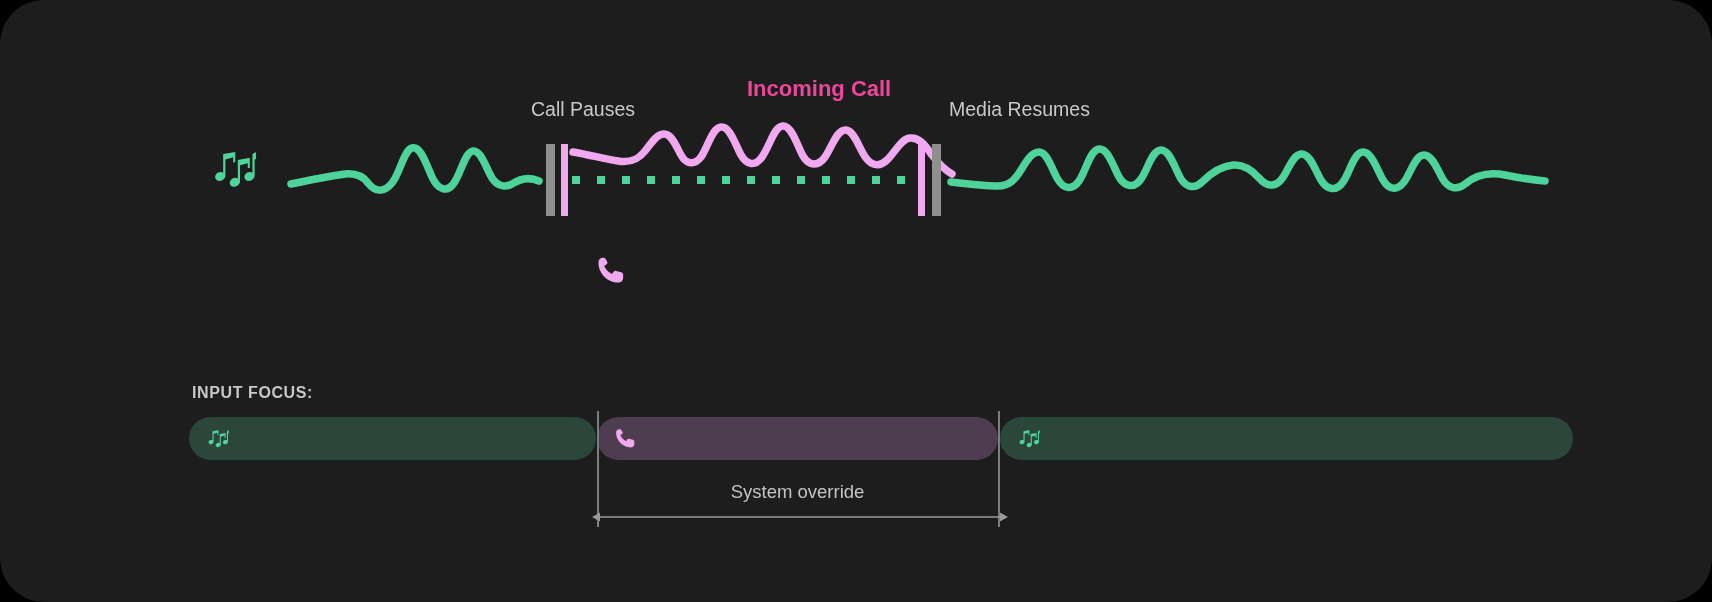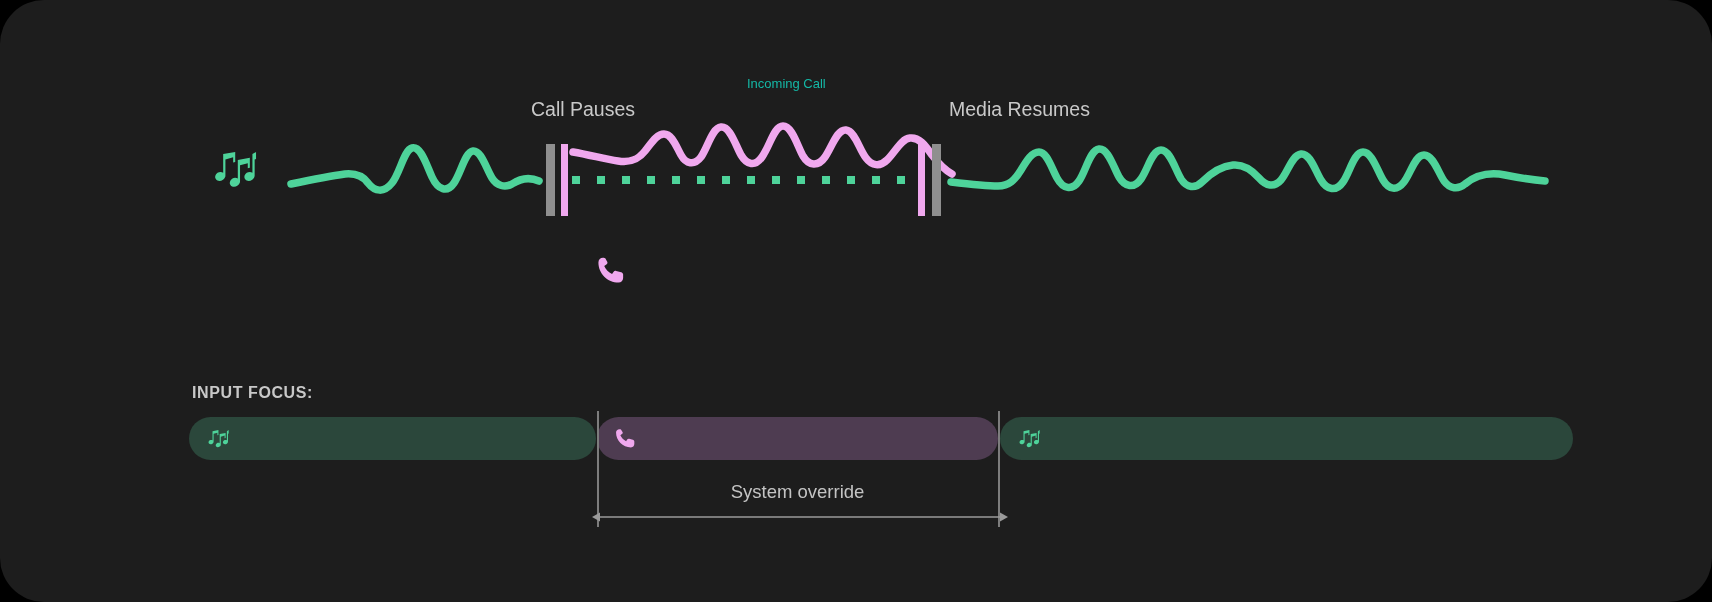--- a/index.html
+++ b/index.html
@@ -55,23 +55,23 @@
   }
   .lbl-resumes {
     left: 949px;
     top: 98px;
     font-size: 19.5px;
     color: #c9c9c9;
   }
   .lbl-incoming {
     left: 747px;
     top: 76px;
-    font-size: 13px;
-    font-weight: normal;
-    color: #14b8a6;
+    font-size: 22px;
+    font-weight: bold;
+    color: #ec4899;
   }
 
   
   .focus-title {
     position: absolute;
     left: 192px;
     top: 384px;
     font-size: 16px;
     font-weight: bold;
     letter-spacing: 0.6px;

